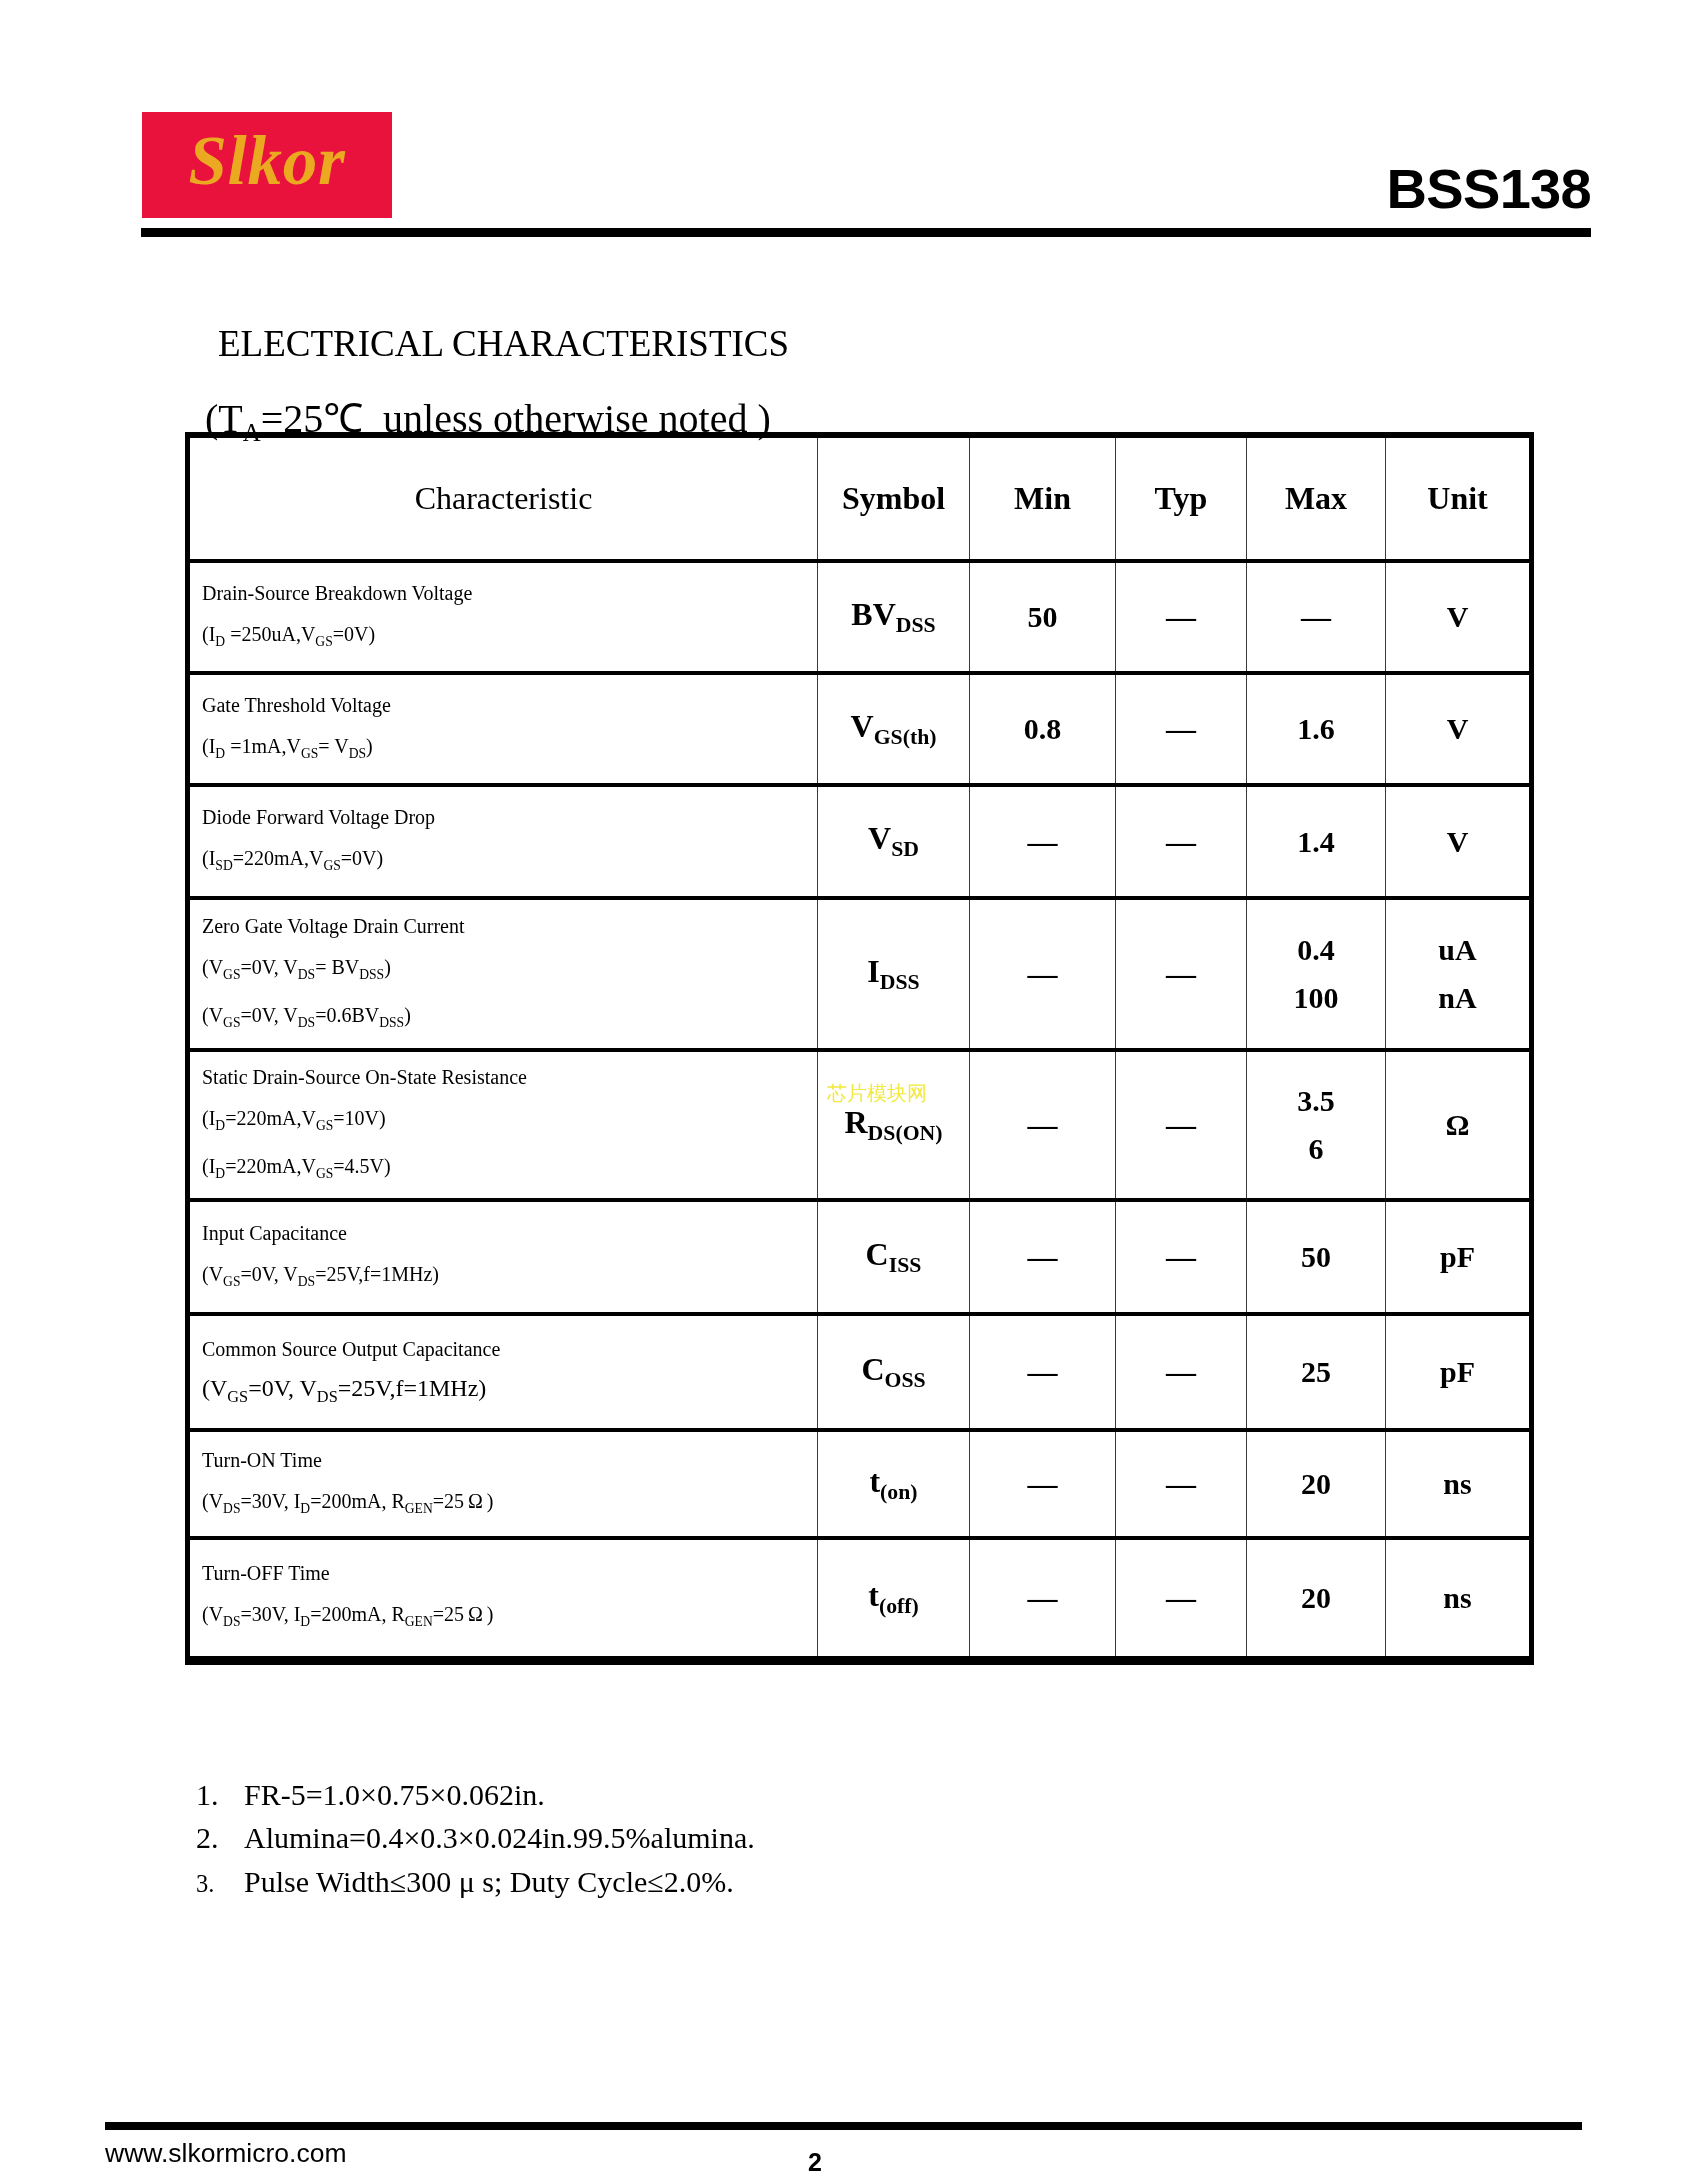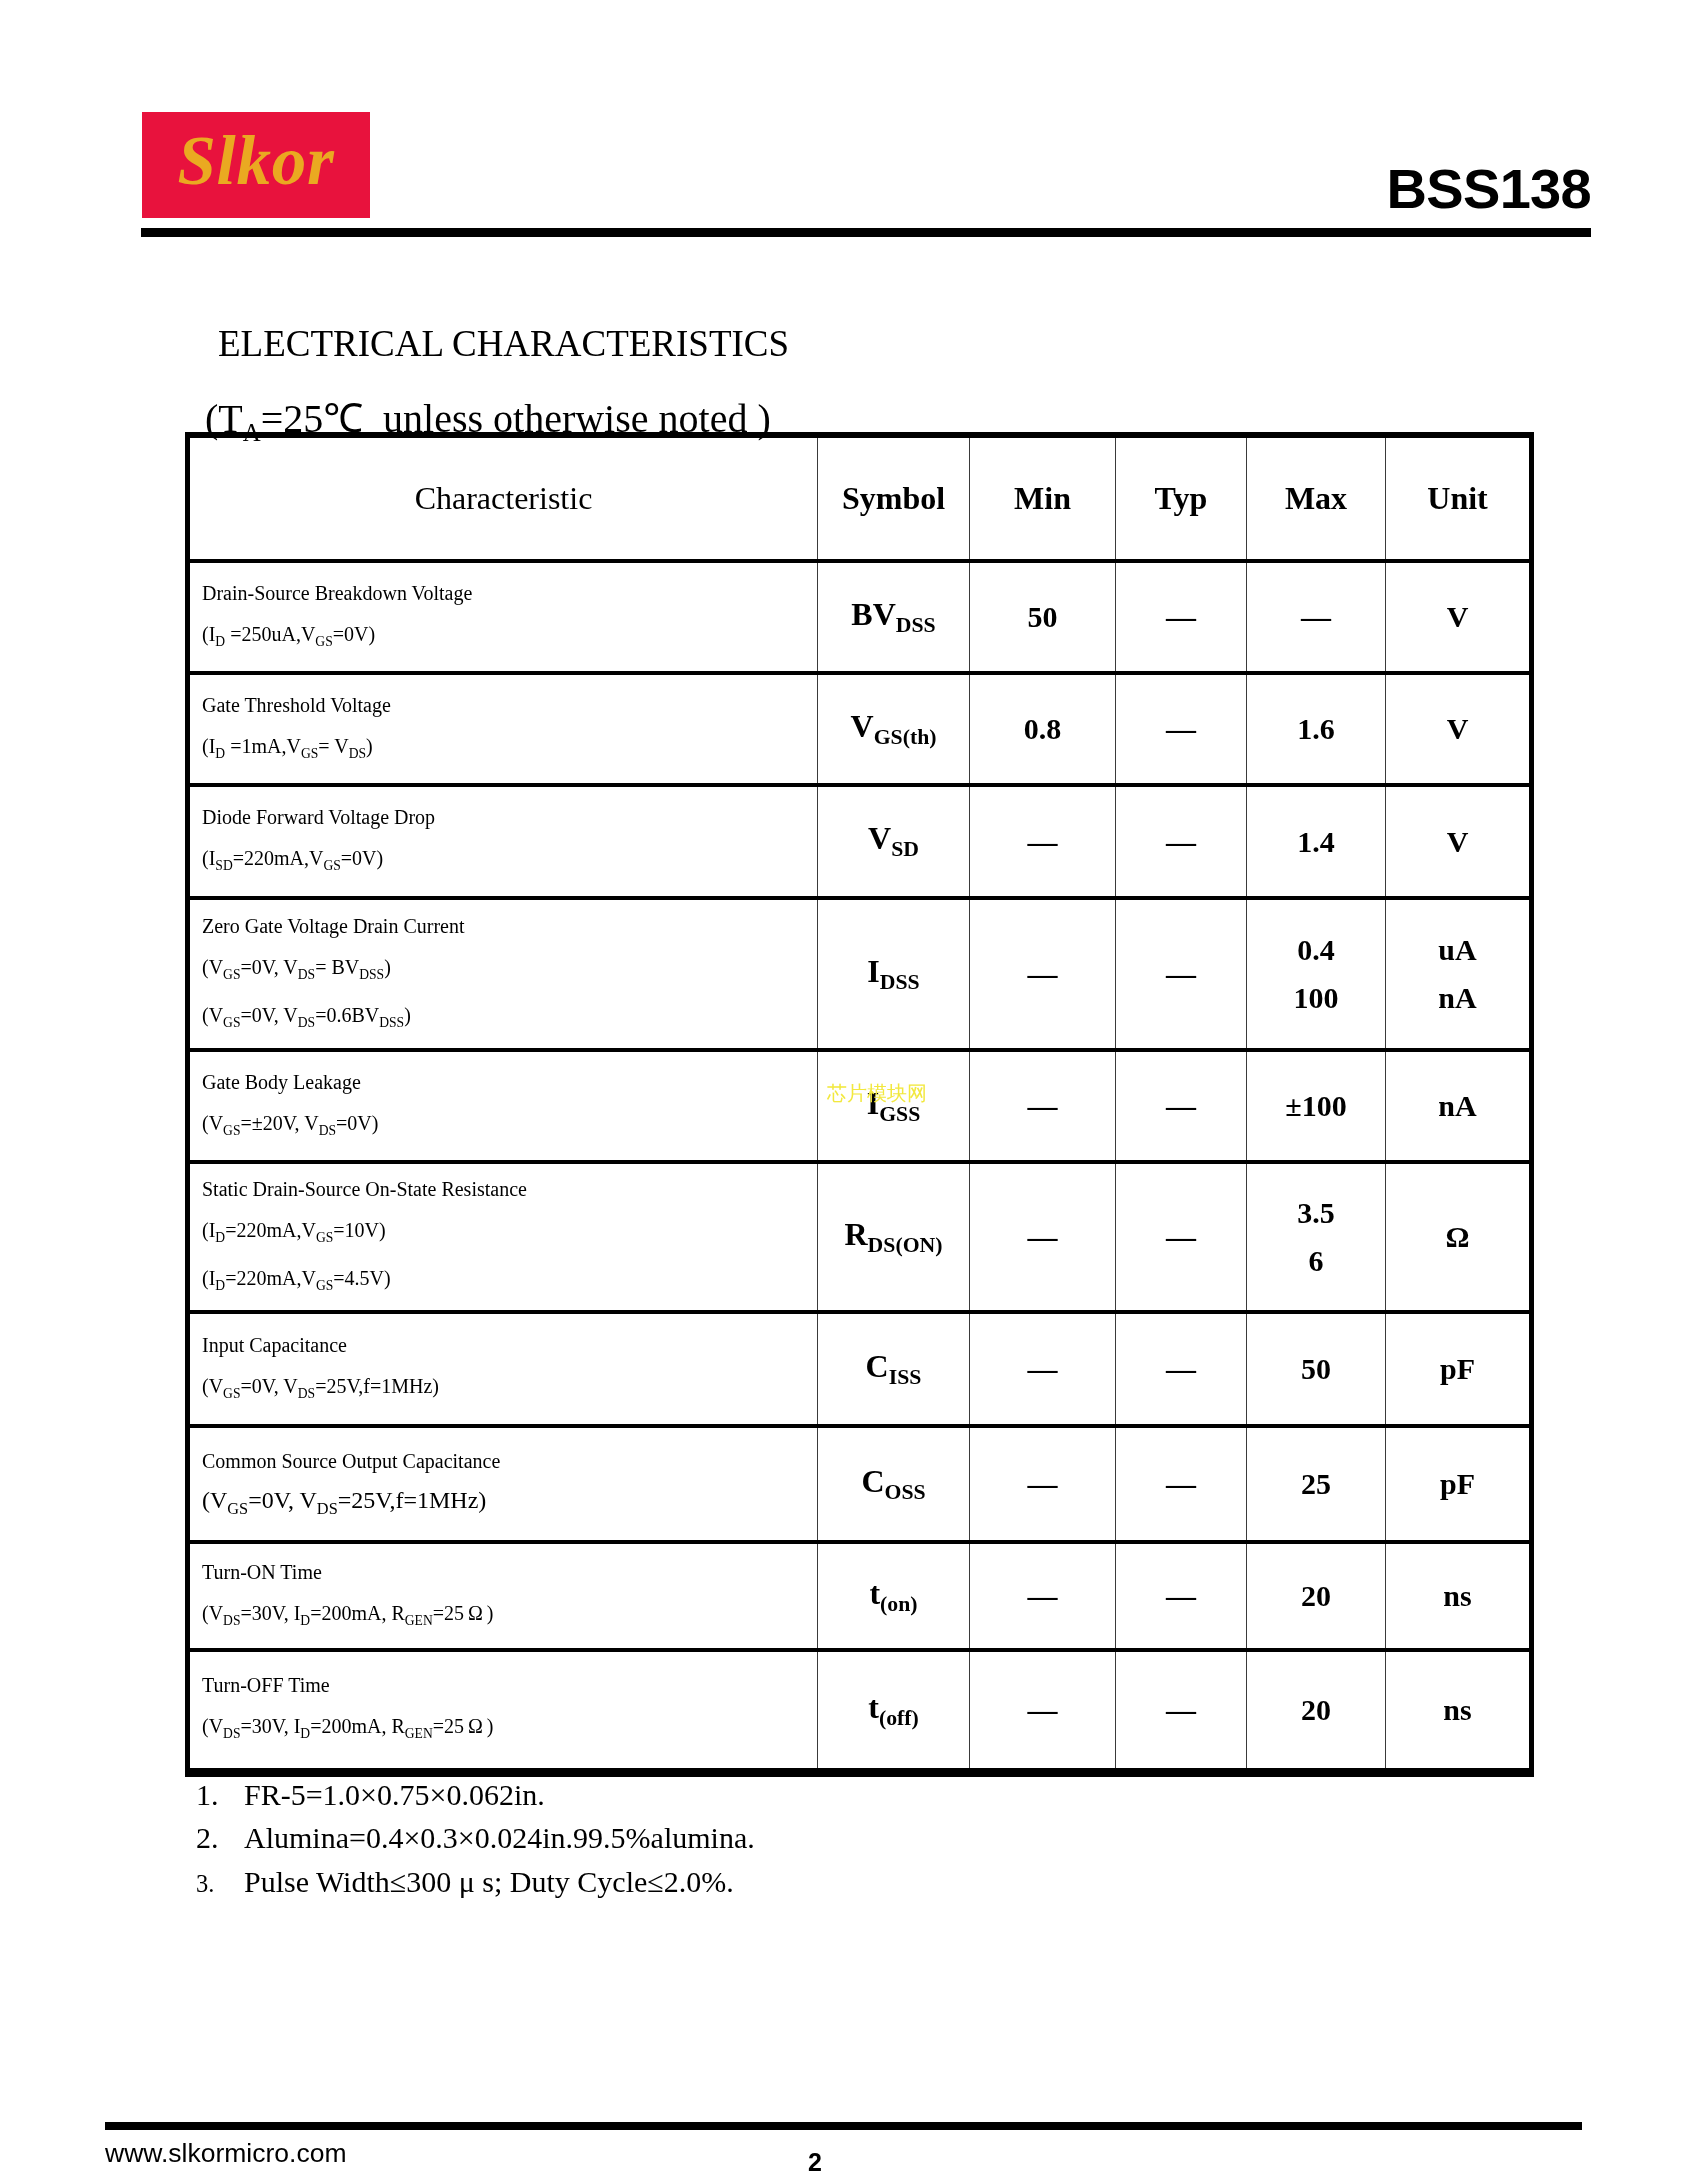--- a/index.html
+++ b/index.html
@@ -8,21 +8,21 @@
     --wm:#F2E83E;
     --ink:#000;
     --grid-v:#3a3a3a;
   }
   *{margin:0;padding:0;box-sizing:border-box;}
   html,body{background:#fff;}
   body{width:1687px;height:2183px;position:relative;font-family:"Liberation Serif",serif;color:var(--ink);}
   .page{position:absolute;left:0;top:0;width:1687px;height:2183px;background:#fff;overflow:hidden;}
 
   
-  .logo{position:absolute;left:142px;top:112px;width:228px;height:106px;background:var(--logo-bg);display:flex;align-items:center;justify-content:center;}
+  .logo{position:absolute;left:142px;top:112px;width:250px;height:106px;background:var(--logo-bg);display:flex;align-items:center;justify-content:center;}
   .logo-text{font-family:"Liberation Serif",serif;font-style:italic;font-weight:bold;font-size:69px;color:var(--logo-gold);transform:translateY(-4px);letter-spacing:0.7px;}
   .product{position:absolute;top:156px;right:96px;font-family:"Liberation Sans",sans-serif;font-weight:bold;font-size:56px;letter-spacing:-0.7px;}
   .header-rule{position:absolute;left:141px;top:228px;width:1450px;height:8.6px;background:#000;}
 
   
   .section-title{position:absolute;left:218px;top:322px;font-size:37px;font-weight:normal;letter-spacing:0px;}
   .cond-note{position:absolute;left:205px;top:389px;font-size:40px;}
   .cond-note sub{font-size:62%;}
 
   
@@ -166,39 +166,20 @@
             </td>
             <td class="val-cell">
               <div class="val">0.4</div>
               <div class="val">100</div>
             </td>
             <td class="val-cell">
               <div class="val">uA</div>
               <div class="val">nA</div>
             </td>
           </tr>
-          <tr style="height: 112px;">
-            <td class="char-cell">
-              <div class="char-line">Gate Body Leakage</div>
-              <div class="char-line">(V<sub>GS</sub>=±20V, V<sub>DS</sub>=0V)</div>
-            </td>
-            <td class="sym-cell"><span class="sym">I<sub>GSS</sub></span></td>
-            <td class="val-cell">
-              <div class="val">—</div>
-            </td>
-            <td class="val-cell">
-              <div class="val">—</div>
-            </td>
-            <td class="val-cell">
-              <div class="val">±100</div>
-            </td>
-            <td class="val-cell">
-              <div class="val">nA</div>
-            </td>
-          </tr>
           <tr style="height: 150px;">
             <td class="char-cell">
               <div class="char-line">Static Drain-Source On-State Resistance</div>
               <div class="char-line">(I<sub>D</sub>=220mA,V<sub>GS</sub>=10V)</div>
               <div class="char-line">(I<sub>D</sub>=220mA,V<sub>GS</sub>=4.5V)</div>
             </td>
             <td class="sym-cell"><span class="sym">R<sub>DS(ON)</sub></span></td>
             <td class="val-cell">
               <div class="val">—</div>
             </td>

